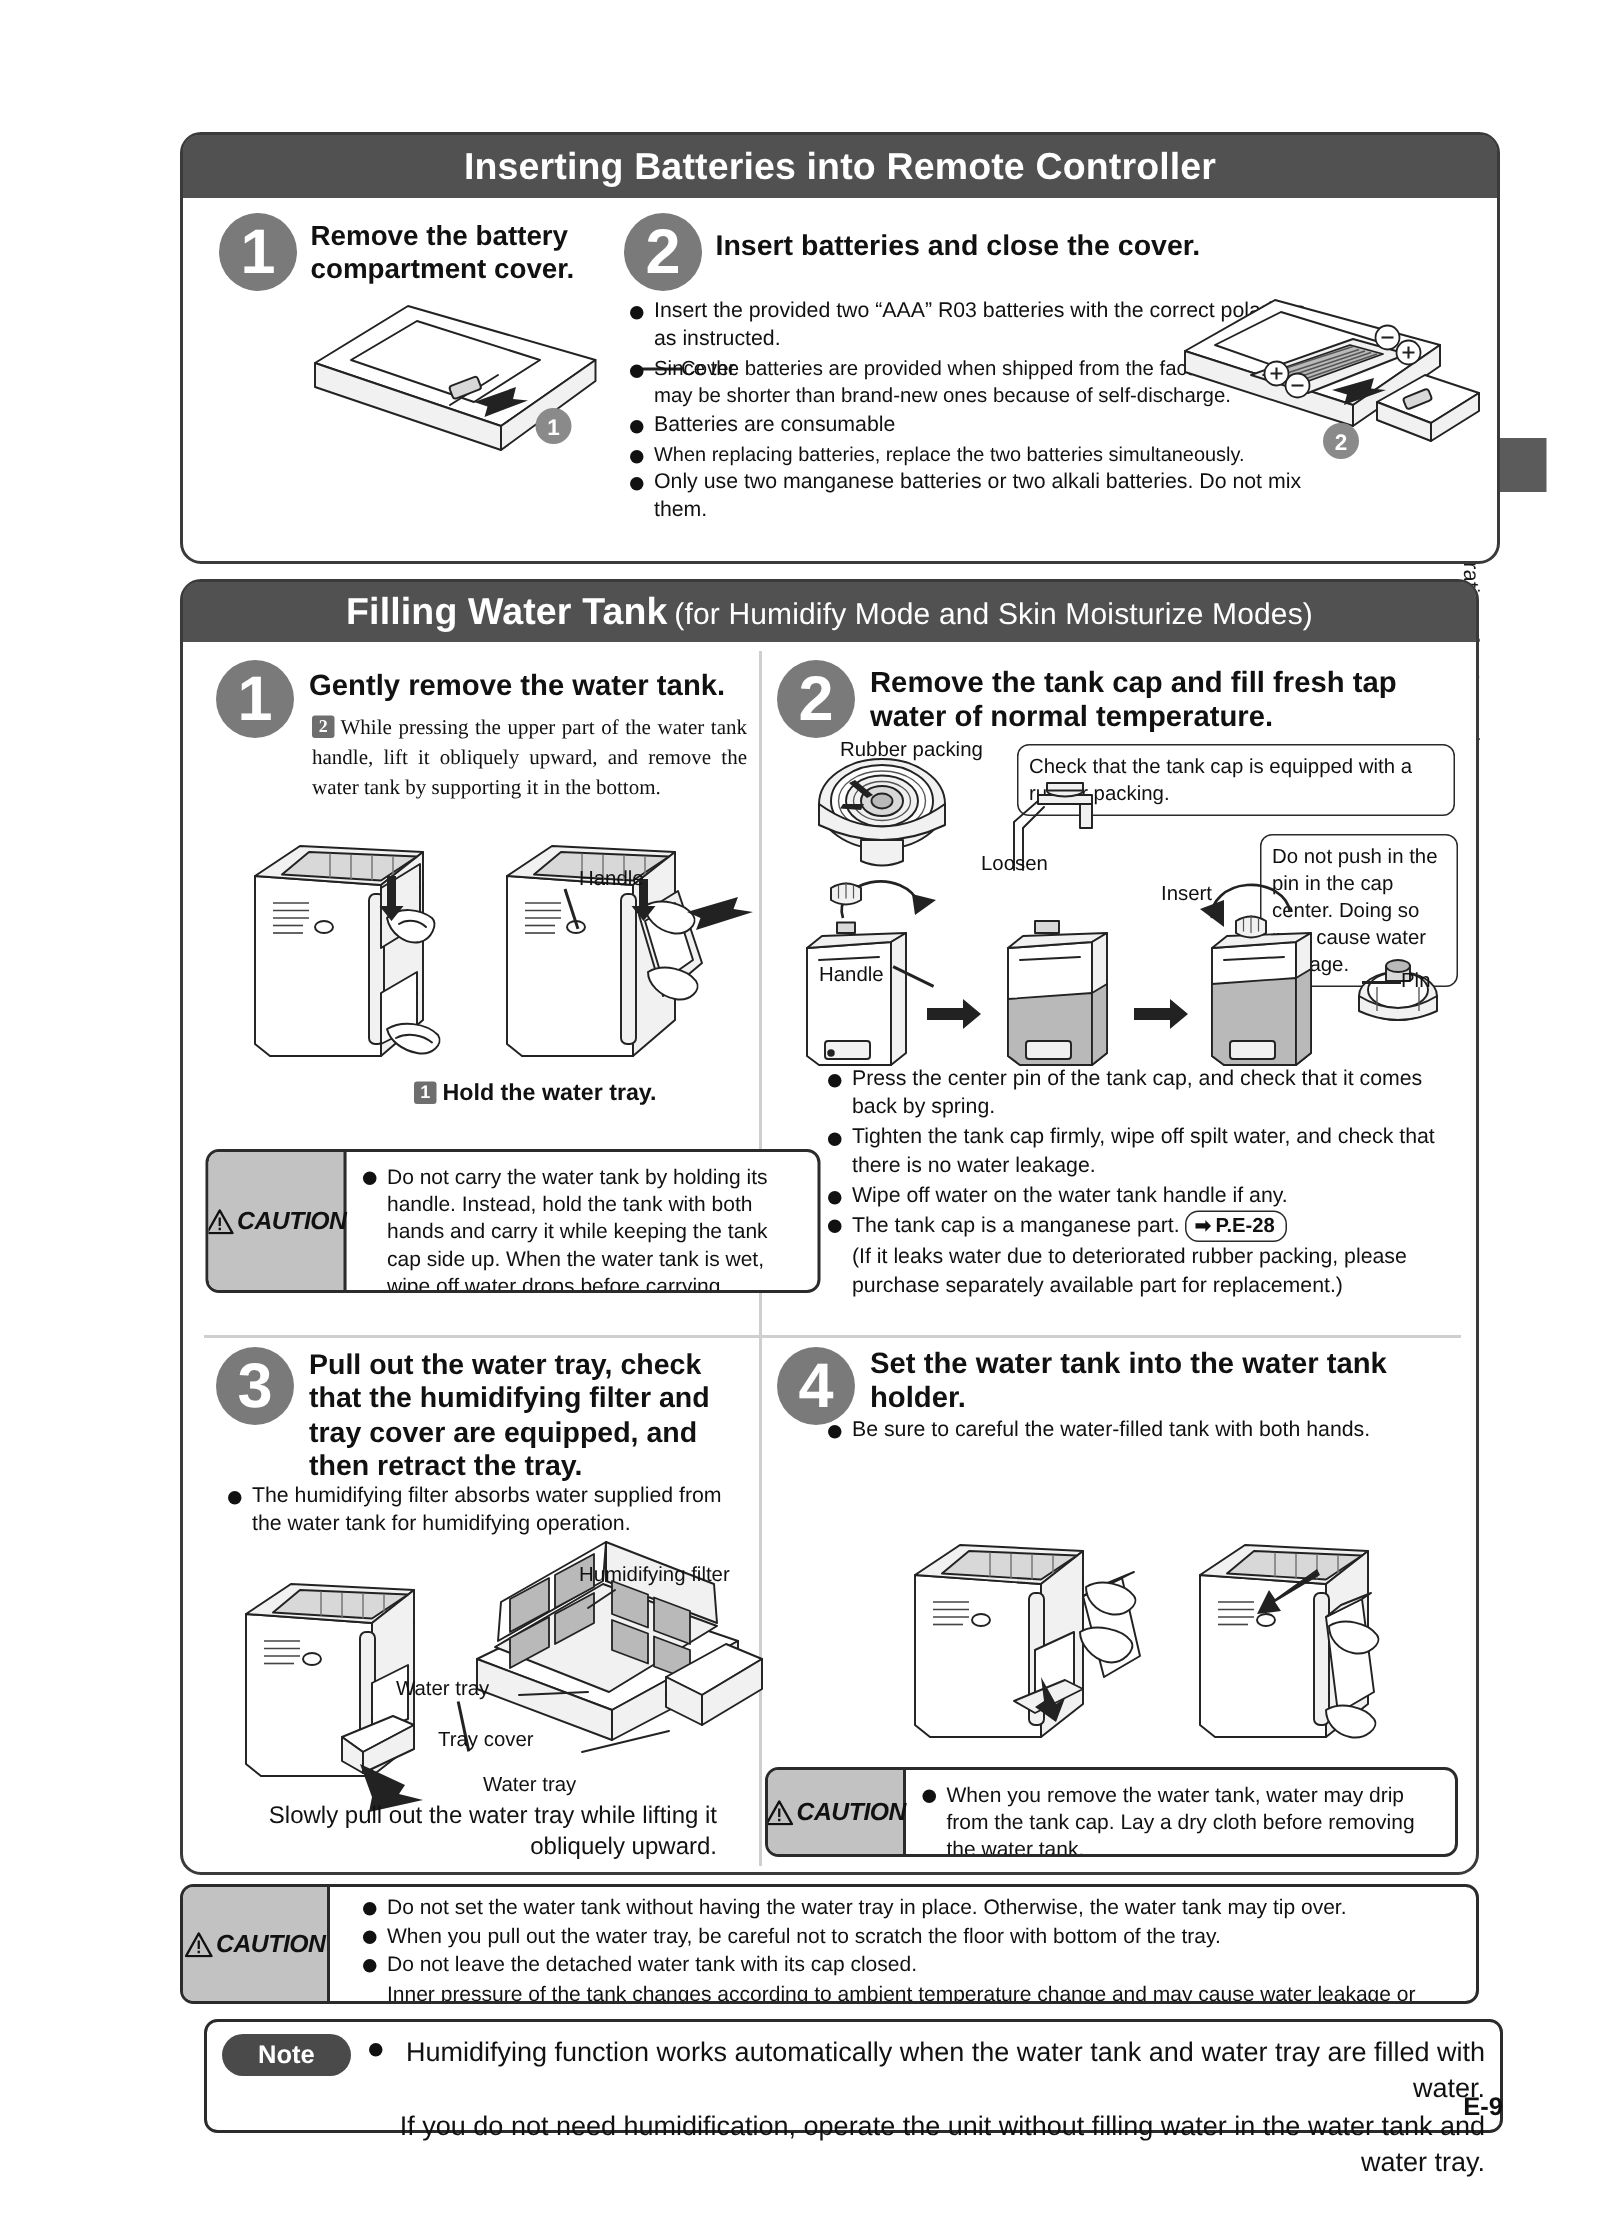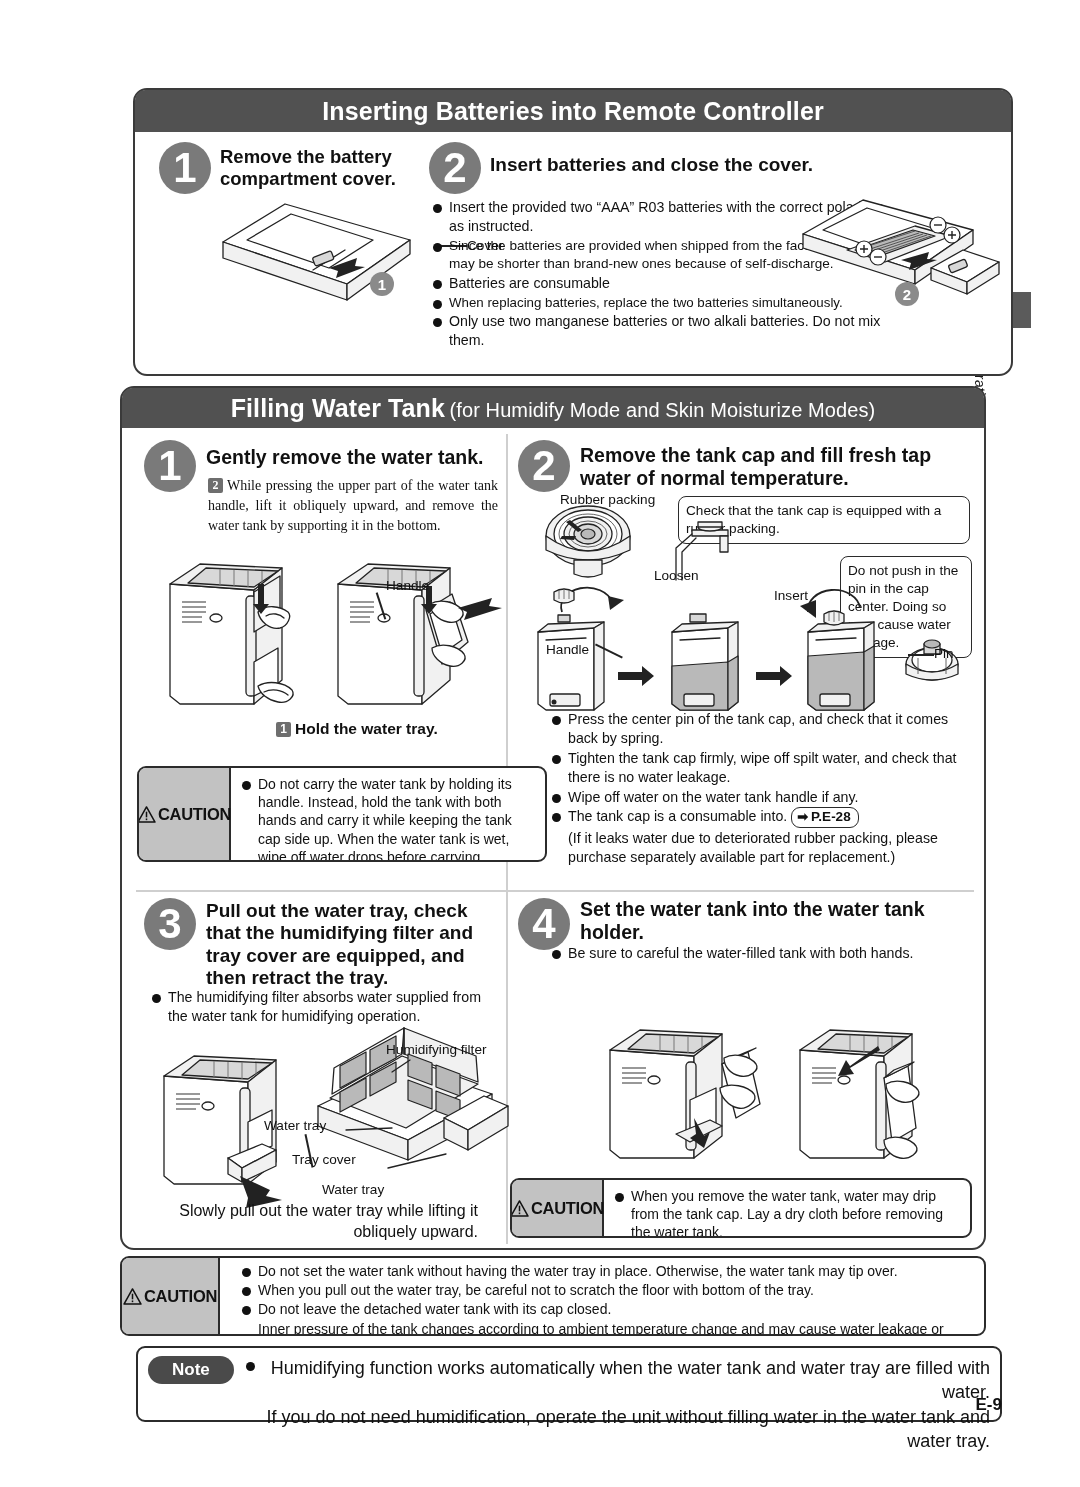--- a/index.html
+++ b/index.html
@@ -96,20 +96,21 @@
     background: #fff;
     display: flex;
     overflow: hidden;
   }
   .caution-tag {
     background: #c2c2c2;
     display: flex; justify-content: center;
     border-right: 2px solid #2b2b2b;
     flex: 0 0 auto;
     padding: 4px 5px;
+    font-style: italic;
   }
   .caution-tag-inner { display: flex; align-items: center; gap: 2px; }
   .warn-tri { width: 19px; height: 17px; display: block; }
   .caution-word { font-size: 16.5px; font-weight: bold; letter-spacing: -0.3px; }
   .caution-body { flex: 1 1 auto; padding: 7px 8px 7px 9px; }
   .caution-body .bitem { font-size: 14px; line-height: 1.3; }
 
   
   .note {
     position: absolute;
@@ -174,21 +175,21 @@
   .num-badge-t { fill: #fff; font-size: 15px; font-weight: bold; font-family: "Liberation Sans", sans-serif; text-anchor: middle; }
 </style>
 </head>
 <body>
 
 <div class="page">
 
   <div class="side-tab"></div>
   <div class="side-tab-label">Preparations for Operation</div>
 
-  <div class="panel" style="left:133px; top:88px; width:880px; height:288px;">
+  <div class="panel" style="left:120px; top:88px; width:880px; height:288px;">
 
     <div class="panel-header hdr-main" style="height:42px; line-height:42px;">Inserting Batteries into Remote Controller</div>
 
     <div class="step-circle sc-lg" style="left:24px; top:52px;">1</div>
     <div class="step-title" style="left:85px; top:56px; width:195px;">Remove the battery compartment cover.</div>
 
     <svg class="fig" style="left:70px; top:106px;" width="230" height="120" viewBox="0 0 230 120">
       <path class="fl-w" d="M18,46 L80,8 L205,44 L142,88 Z"></path>
       <path class="fl-lg" d="M18,46 L18,62 L142,104 L142,88 Z"></path>
       <path class="fl-lg" d="M142,88 L205,44 L205,58 L142,104 Z"></path>
@@ -465,21 +466,21 @@
     <div class="lbl" style="left:424px; top:254px;">Handle</div>
     <div class="leader" style="left:472px; top:262px; width:30px; height:1.5px; transform:rotate(26deg);"></div>
     <div class="lbl" style="left:812px; top:258px;">Pin</div>
     <div class="leader" style="left:786px; top:266px; width:26px; height:1.5px;"></div>
 
     <div class="blist" style="left:428px; top:322px; width:430px;">
       <div class="bitem">Press the center pin of the tank cap, and check that it comes back by spring.</div>
       <div class="bitem">Tighten the tank cap firmly, wipe off spilt water, and check that there is no water leakage.</div>
       <div class="bitem">Wipe off water on the water tank handle if any.</div>
       <div class="bitem">
-        <span>The tank cap is a consumable into.</span>
+        <span>The tank cap is a manganese part.</span>
         <span class="refchip"><span class="arrw">➡</span><span>P.E-28</span></span>
       </div>
       <div class="bitem nodot">(If it leaks water due to deteriorated rubber packing, please purchase separately available part for replacement.)</div>
     </div>
 
     <div style="position:absolute; left:14px; top:502px; width:838px; height:2px; background:#cfcfcf;"></div>
     <div style="position:absolute; left:384px; top:504px; width:2px; height:352px; background:#cfcfcf;"></div>
 
     <div class="step-circle sc-lg" style="left:22px; top:510px;">3</div>
     <div class="step-title" style="left:84px; top:512px; width:294px; font-size:19px;">Pull out the water tray, check that the humidifying filter and tray cover are equipped, and then retract the tray.</div>

